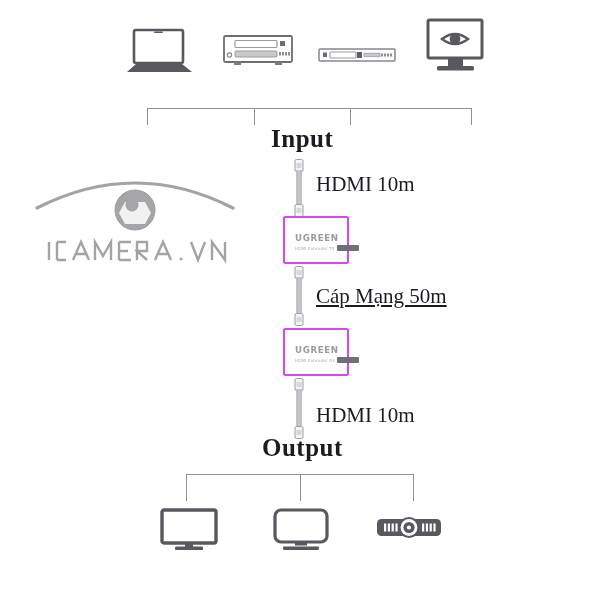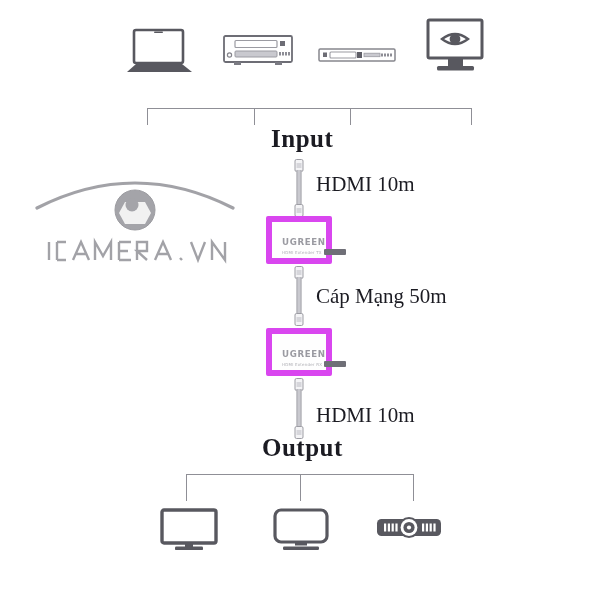--- a/index.html
+++ b/index.html
@@ -47,24 +47,25 @@
     top: 152px;
     width: 200px;
     height: 120px;
     opacity: 0.62;
     pointer-events: none;
   }
 
   
   .extender-box {
     position: absolute;
-    border: 6px solid #d946ef;
+    border: 2px solid #d946ef;
     border-radius: 2px;
     background: #fefefe;
     box-sizing: border-box;
+    margin-left: 17px;
   }
   .ugreen-logo {
     position: absolute;
     left: 10px;
     top: 16px;
     font-family: "DejaVu Sans", sans-serif;
     font-weight: bold;
     font-size: 8px;
     letter-spacing: 0.6px;
     color: #9a9aa1;
@@ -232,21 +233,21 @@
     <div class="ugreen-logo">UGREEN</div>
     <div class="ugreen-sub">HDMI Extender TX</div>
     <div class="ugreen-chip"></div>
   </div>
 
   <div class="cable" style="left:291px; top:266px; width:16px; height:60px;">
     <div class="plug" style="top:0;"></div>
     <div class="cable-wire" style="top:11px; height:38px;"></div>
     <div class="plug" style="top:47px;"></div>
   </div>
-  <div class="lbl cable-label" style="left:316px; top:284px;">Cáp Mạng 50m</div>
+  <div class="lbl cable-label" style="left:316px; top:284px;text-decoration:underline;">Cáp Mạng 50m</div>
 
   <div class="extender-box" style="left:266px; top:328px; width:66px; height:48px;">
     <div class="ugreen-logo">UGREEN</div>
     <div class="ugreen-sub">HDMI Extender RX</div>
     <div class="ugreen-chip"></div>
   </div>
 
   <div class="cable" style="left:291px; top:378px; width:16px; height:62px;">
     <div class="plug" style="top:0;"></div>
     <div class="cable-wire" style="top:11px; height:39px;"></div>

